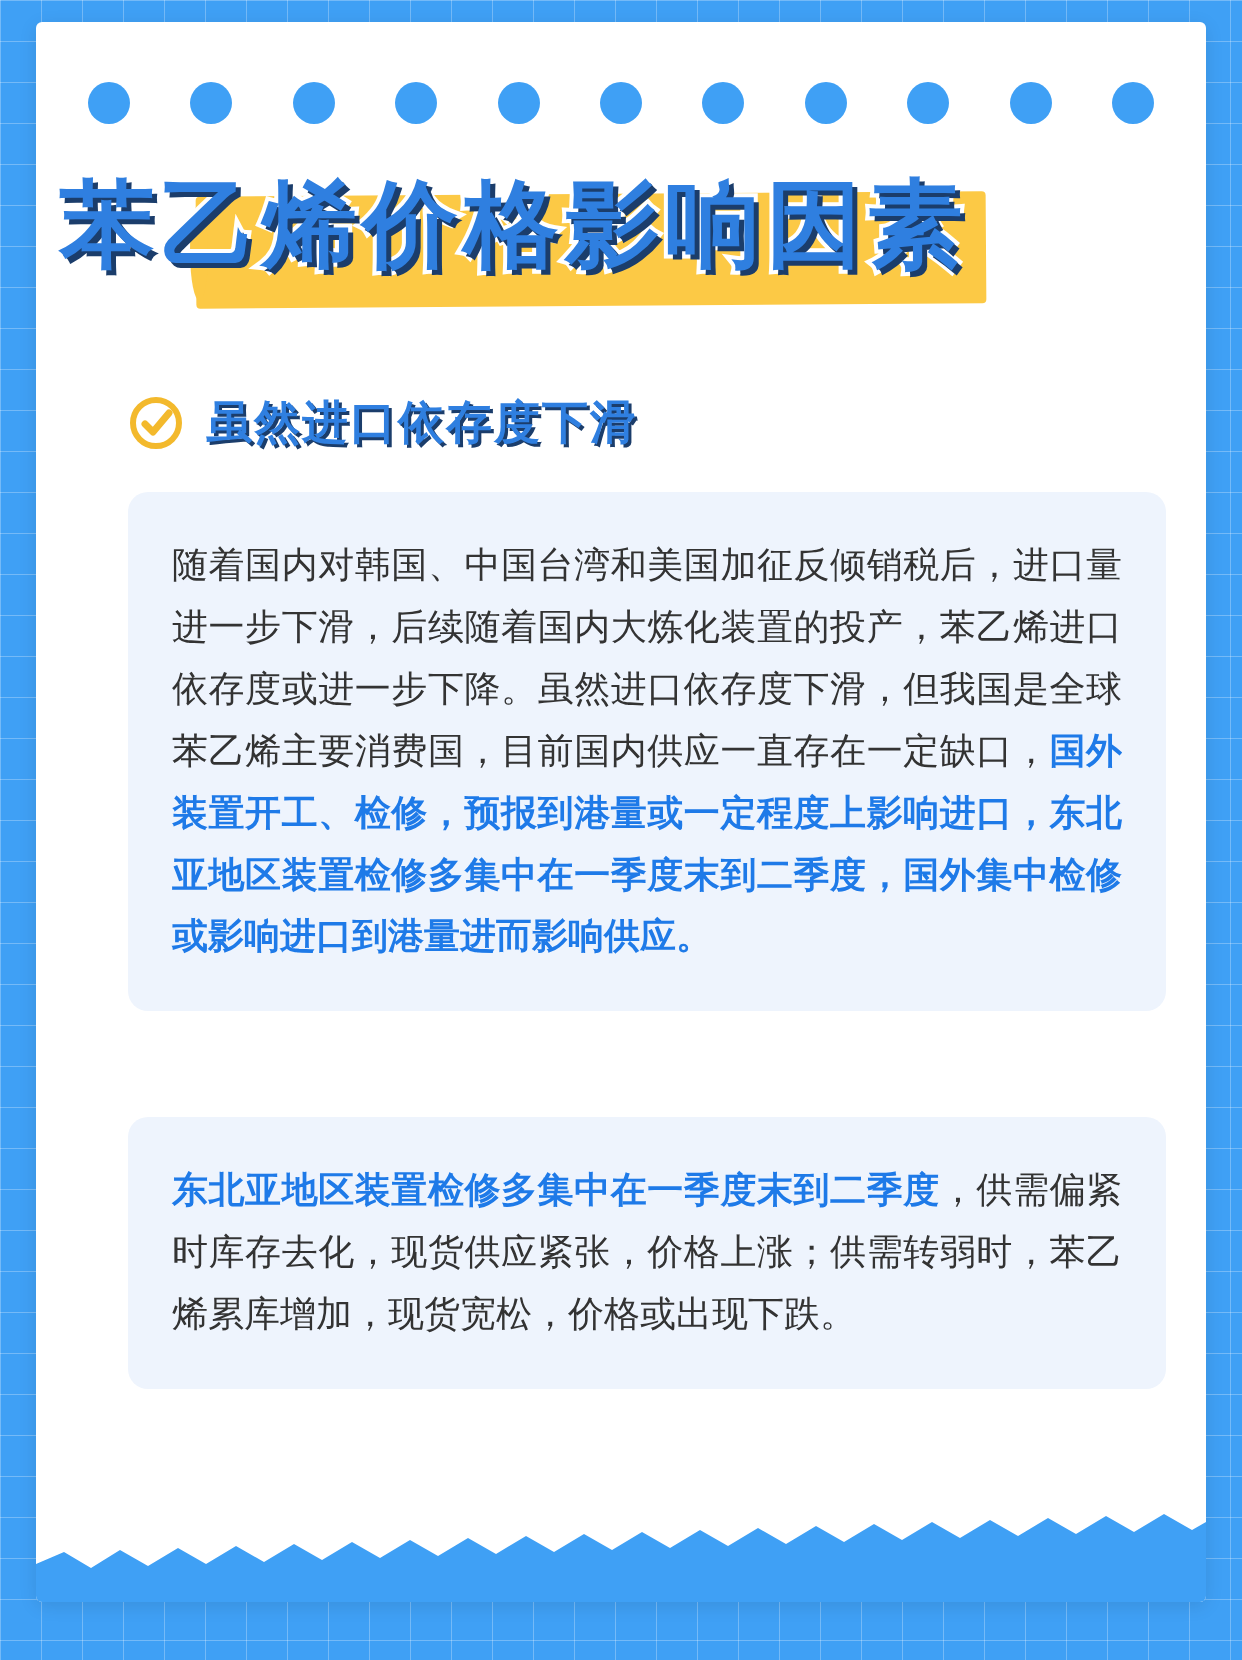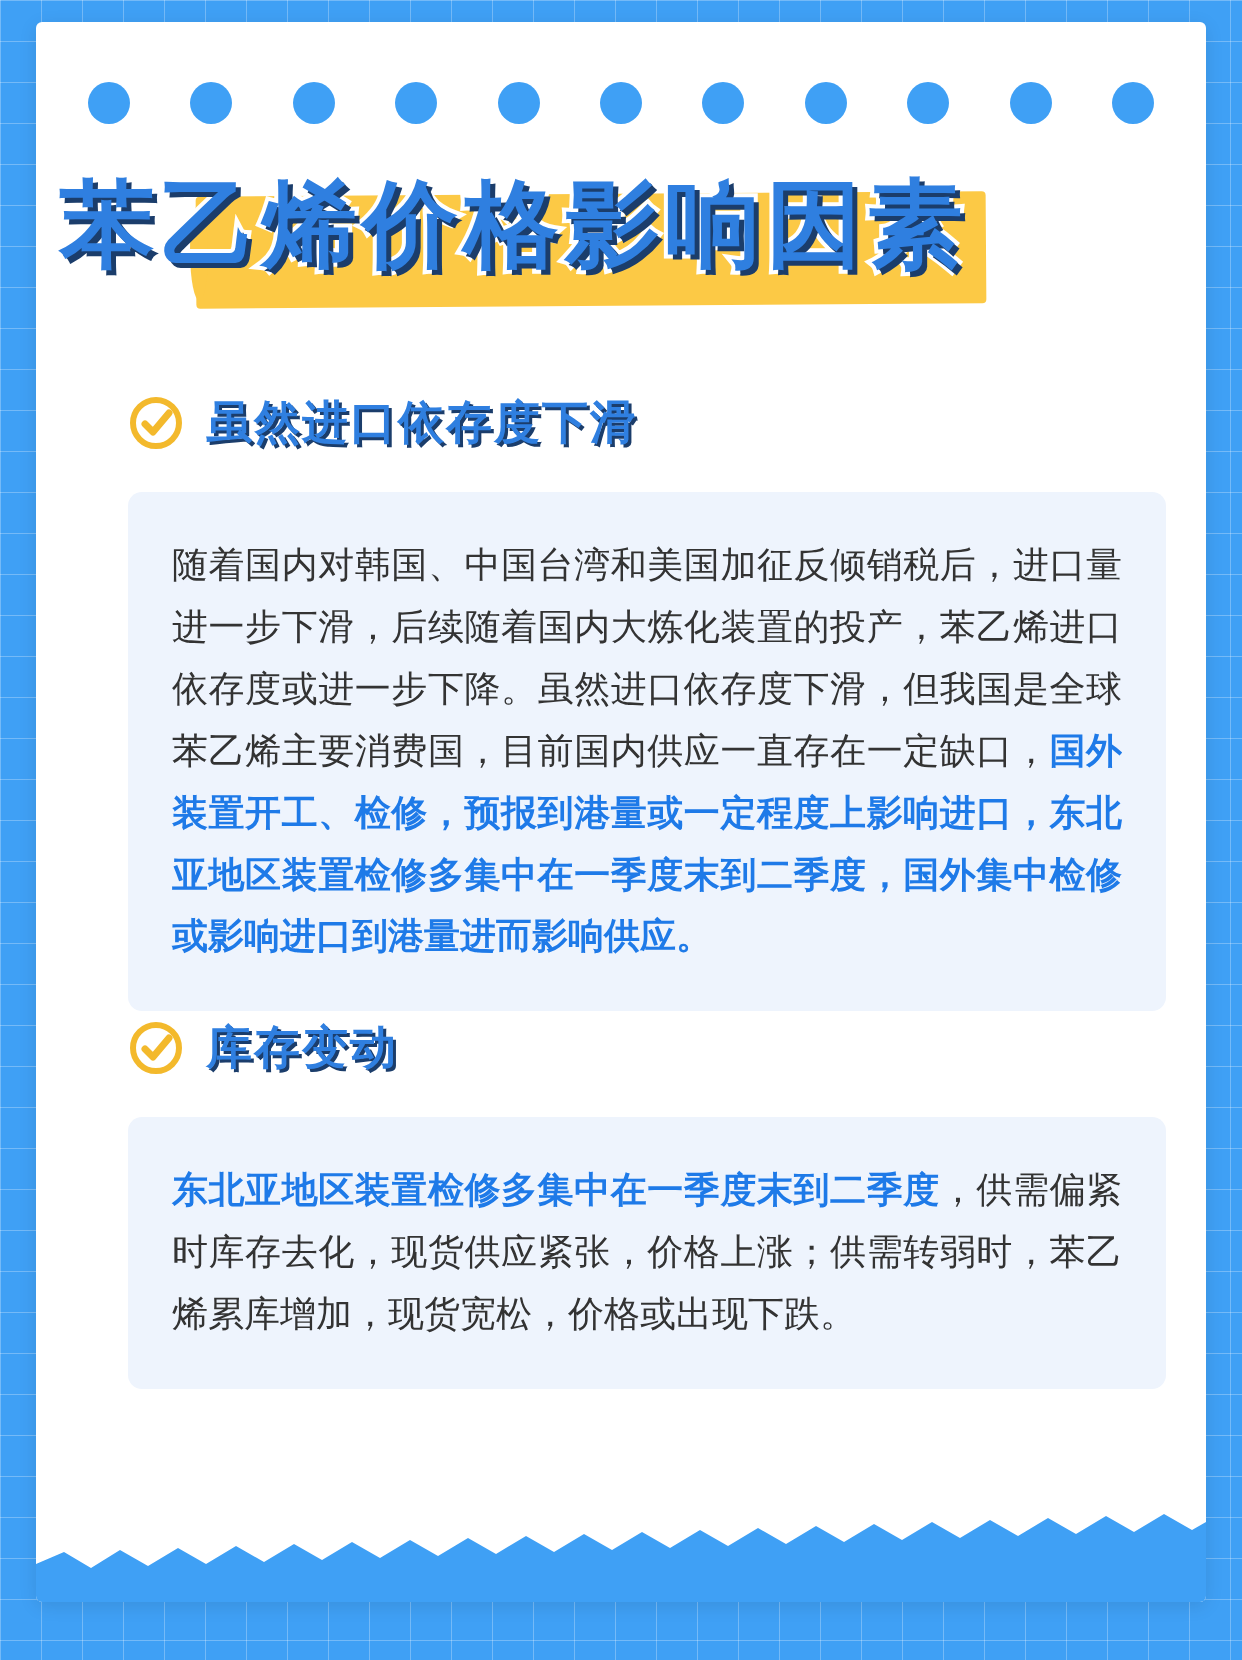--- a/index.html
+++ b/index.html
@@ -133,21 +133,21 @@
     text-shadow: 3px 3px 0 #1b3d6b;
     font-family: "DejaVu Sans", "Liberation Sans", sans-serif;
   }
 
   
   .para-box {
     position: absolute;
     left: 92px;
     width: 1038px;
     background: #eef4fd;
-    border-radius: 14px;
+    border-radius: 20px;
     box-sizing: border-box;
     padding: 42px 44px 44px 44px;
   }
   .para {
     font-size: 36px;
     line-height: 1.72;
     color: #333333;
     text-align: justify;
     font-family: "DejaVu Sans", "Liberation Sans", sans-serif;
     margin: 0;
@@ -193,27 +193,20 @@
       <circle cx="28" cy="28" r="23" fill="none" stroke="#f3b92c" stroke-width="6"></circle>
       <path d="M17 29 L25 37 L41 18" fill="none" stroke="#f3b92c" stroke-width="7" stroke-linecap="round" stroke-linejoin="round"></path>
     </svg>
     <span class="section-title">虽然进口依存度下滑</span>
   </div>
 
   <div class="para-box" id="sec1-box">
     <p class="para"><span>随着国内对韩国、中国台湾和美国加征反倾销税后，进口量进一步下滑，后续随着国内大炼化装置的投产，苯乙烯进口依存度或进一步下降。虽然进口依存度下滑，但我国是全球苯乙烯主要消费国，目前国内供应一直存在一定缺口，</span><span class="hl">国外装置开工、检修，预报到港量或一定程度上影响进口，东北亚地区装置检修多集中在一季度末到二季度，国外集中检修或影响进口到港量进而影响供应。</span></p>
   </div>
 
-  <div class="section-head" id="sec2-head">
-    <svg class="check-icon" viewBox="0 0 56 56">
-      <circle cx="28" cy="28" r="23" fill="none" stroke="#f3b92c" stroke-width="6"></circle>
-      <path d="M17 29 L25 37 L41 18" fill="none" stroke="#f3b92c" stroke-width="7" stroke-linecap="round" stroke-linejoin="round"></path>
-    </svg>
-    <span class="section-title">库存变动</span>
-  </div>
 
   <div class="para-box" id="sec2-box">
     <p class="para"><span class="hl">东北亚地区装置检修多集中在一季度末到二季度</span><span>，供需偏紧时库存去化，现货供应紧张，价格上涨；供需转弱时，苯乙烯累库增加，现货宽松，价格或出现下跌。</span></p>
   </div>
 
   <svg class="torn" viewBox="0 0 1170 110" preserveAspectRatio="none">
     <path d="M0,110 L0,72 L28,60 L55,76 L84,58 L112,74 L142,56 L170,72 L200,54 L228,70 L258,52 L286,68 L316,50 L344,66 L374,48 L402,64 L432,46 L460,62 L490,44 L518,60 L548,42 L576,58 L606,40 L634,56 L664,38 L692,54 L722,36 L750,52 L780,34 L808,50 L838,32 L866,48 L896,30 L924,46 L954,28 L982,44 L1012,26 L1040,42 L1070,24 L1098,40 L1128,22 L1156,38 L1170,30 L1170,110 Z" fill="#3fa0f5"></path>
   </svg>
 
 </div>

